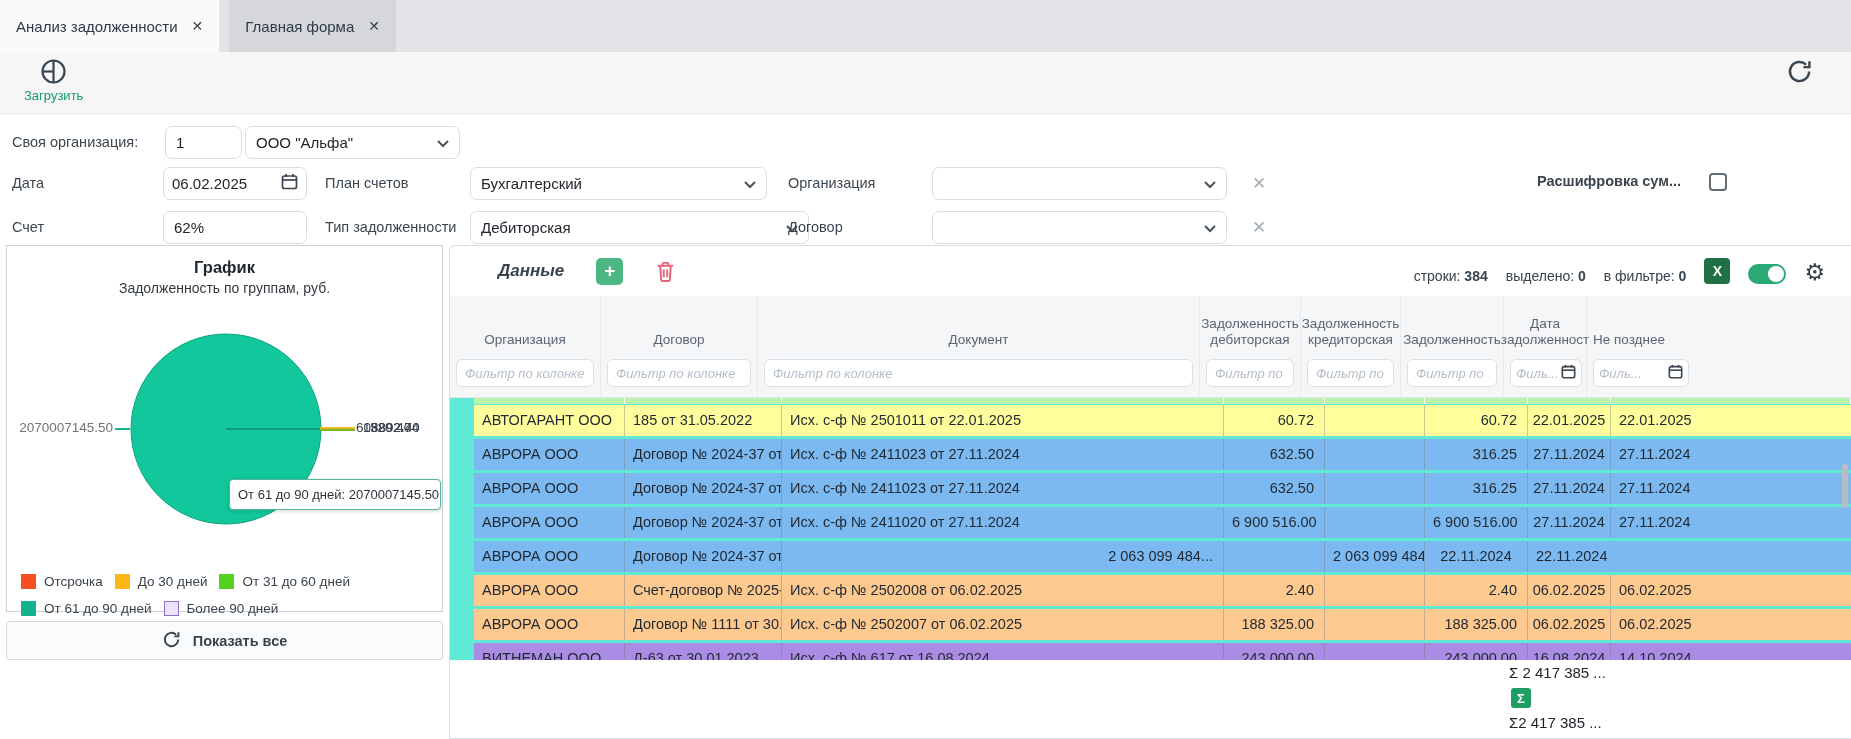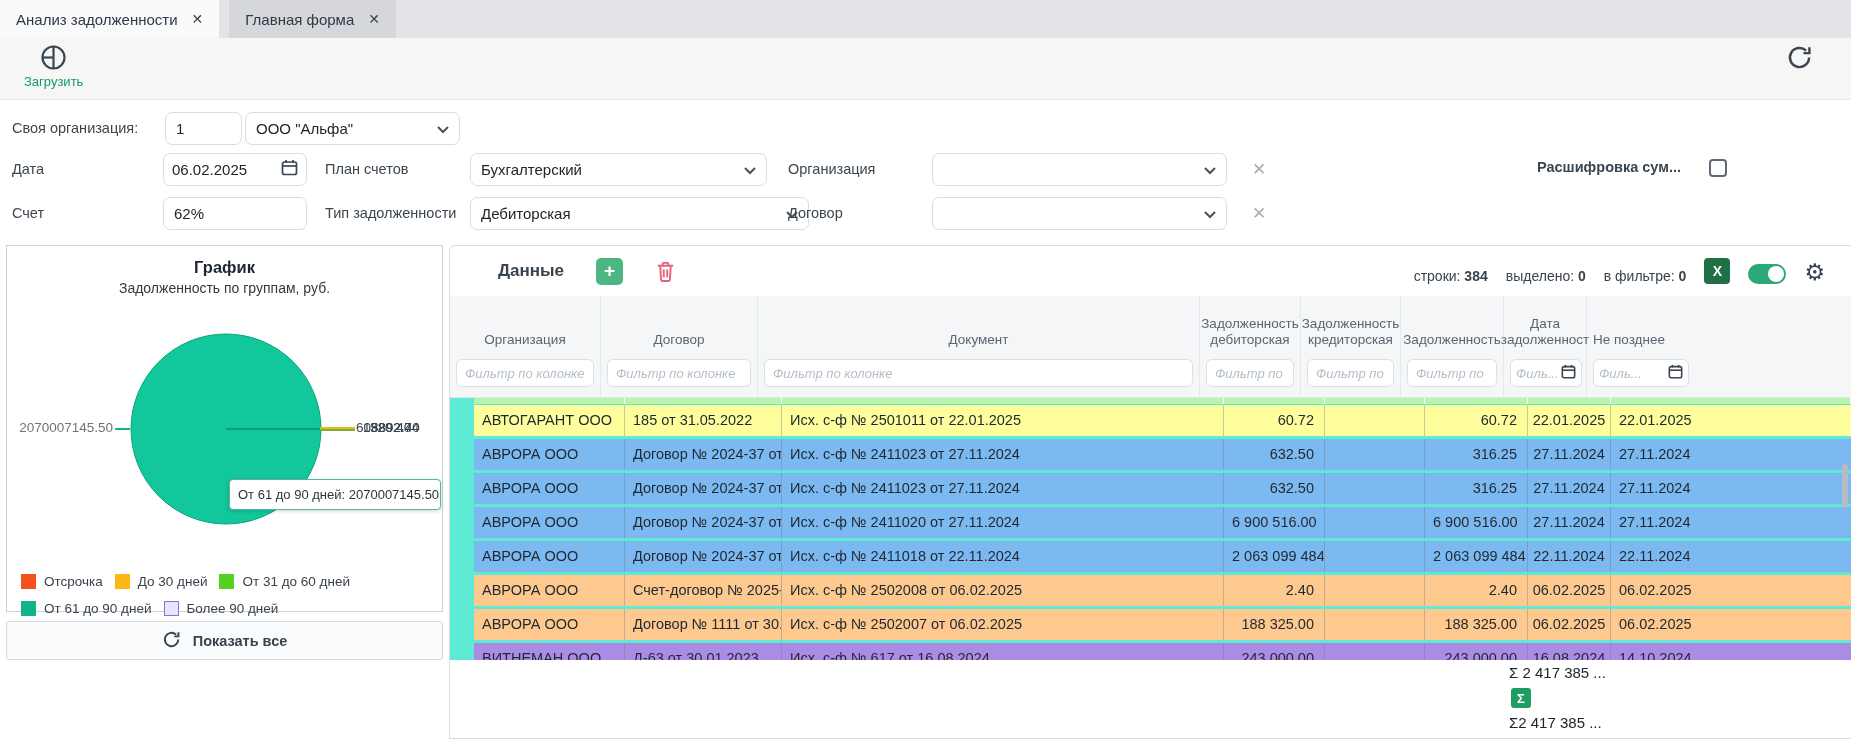--- a/index.html
+++ b/index.html
@@ -1,20 +1,20 @@
 <!DOCTYPE html>
 <html style="--accent_green: #169b62; --excel_green: #1f7145; --toggle_green: #2aa876; --add_green: #4cb782; --trash_red: #e4637a; --pie_teal: #12c79b; --row_sliver: #b9f3ae;"><head>
 <meta charset="utf-8">
 <style>
   * { margin:0; padding:0; box-sizing:border-box; }
   body { font-family:"Liberation Sans","DejaVu Sans",sans-serif; background:#fff; }
   .page { position:relative; width:1851px; height:739px; background:#fff; overflow:hidden; }
 
   
-  .tabbar { height:38px; background:#e3e4e7; display:flex; align-items:stretch; }
+  .tabbar { height:52px; background:#e3e4e7; display:flex; align-items:stretch; }
   .tab { display:flex; align-items:center; gap:14px; padding:0 16px; font-size:15px; color:#2d3a47; cursor:default; }
   .tab.active { background:#fafafa; }
   .tab.inactive { background:#d6d7db; margin-left:10px; }
   .tabclose { font-size:14px; font-weight:700; color:#39434d; }
 
   
   .toolbar { position:relative; height:62px; background:#f6f6f7; border-bottom:1px solid #e7e7e9; }
   .toolbtn { position:absolute; top:6px; display:flex; flex-direction:column; align-items:center; gap:3px; font-size:13px; color:var(--accent_green); }
   .toolbtn.left { left:24px; } .toolbtn.right { right:22px;gap:34px; }
   .toolbtn svg { display:block; }
@@ -51,21 +51,21 @@
   .tooltip { position:absolute; left:222px; top:233px; width:212px; height:31px; border:1px solid #52b79e; border-radius:4px; background:#fff; box-shadow:0 1px 4px rgba(0,0,0,.18); display:flex; align-items:center; padding:0 8px; font-size:13px; color:#2c343c; white-space:nowrap; z-index:3; }
   .legend { position:absolute; left:14px; top:328px; right:8px; display:flex; flex-wrap:wrap; column-gap:24px; row-gap:9px;gap:12px; }
   .litem { display:flex; align-items:center; gap:8px; font-size:13.5px; color:#39434d; }
   .lsw { width:15px; height:15px; border:1px solid transparent; }
   .show-all { margin-top:9px; height:39px; border:1px solid #d5dade; border-radius:3px; background:#fafbfc; display:flex; align-items:center; justify-content:center; gap:12px; font-size:14.5px; font-weight:700; color:#39434d; }
 
   
   .data-panel { position:absolute; left:449px; top:0; bottom:0; right:0; border:1px solid #d9dde2; border-right:none; border-radius:6px 0 0 0; background:#fff; }
   .panel-head { position:absolute; top:0; left:0; right:0; height:50px; display:flex; align-items:center; }
   .ph-left { display:flex; align-items:center; gap:32px; padding-left:48px; }
-  .ph-title { font-size:17px; font-weight:700; color:#39434d; }
+  .ph-title { font-size:17px; font-weight:700; color:#39434d;font-style:italic; }
   .addbtn { width:27px; height:27px; border-radius:5px; background:var(--add_green); color:#fff; font-size:19px; font-weight:700; display:flex; align-items:center; justify-content:center; }
   .trashbtn { display:flex; align-items:center; }
   .trash path { stroke:var(--trash_red); }
   .ph-right { margin-left:auto; display:flex; align-items:flex-end; gap:18px; padding-right:26px; }
   .stat { font-size:14px; color:#39434d; } .stat b { font-weight:700; }
   .excel { width:26px; height:26px; border-radius:4px; background:var(--excel_green); color:#fff; font-weight:700; font-size:14px; display:flex; align-items:center; justify-content:center; }
   .toggle { position:relative; width:38px; height:20px; border-radius:10px; background:var(--toggle_green); }
   .knob { position:absolute; right:2px; top:2px; width:16px; height:16px; border-radius:50%; background:#fff; }
   .gearbtn { font-size:23px; color:#39434d; line-height:1; }
 
@@ -364,21 +364,20 @@
           <div class="dcell num">6 900 516.00</div>
           <div class="dcell num"></div>
           <div class="dcell num">6 900 516.00</div>
           <div class="dcell ctr">27.11.2024</div>
           <div class="dcell">27.11.2024</div>
         </div>
 
         <div class="drow tg" style="background: rgb(124, 185, 241);">
           <div class="dcell">АВРОРА ООО</div>
           <div class="dcell">Договор № 2024-37 от 2...</div>
-          <div class="dcell">Исх. с-ф № 2411018 от 22.11.2024</div>
           <div class="dcell num">2 063 099 484...</div>
           <div class="dcell num"></div>
           <div class="dcell num">2 063 099 484...</div>
           <div class="dcell ctr">22.11.2024</div>
           <div class="dcell">22.11.2024</div>
         </div>
 
         <div class="drow tg" style="background: rgb(254, 201, 143);">
           <div class="dcell">АВРОРА ООО</div>
           <div class="dcell">Счет-договор № 2025-1 ...</div>

